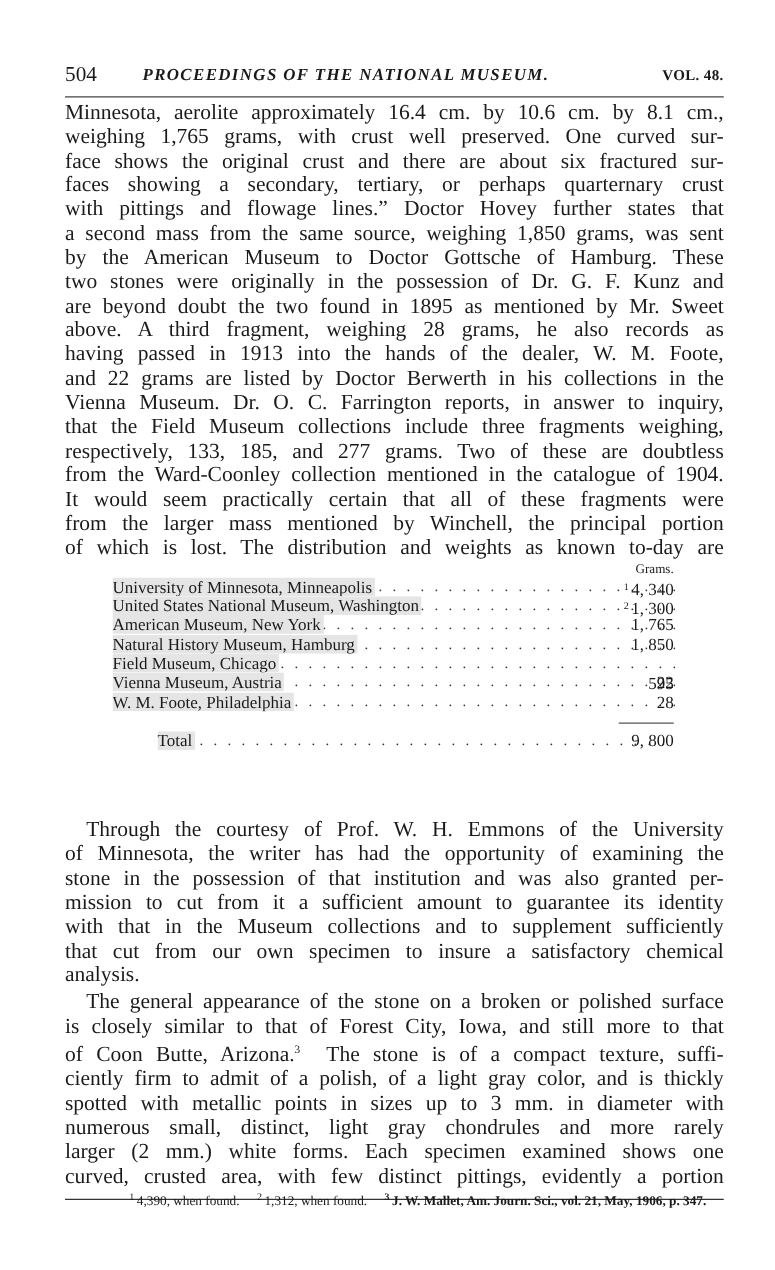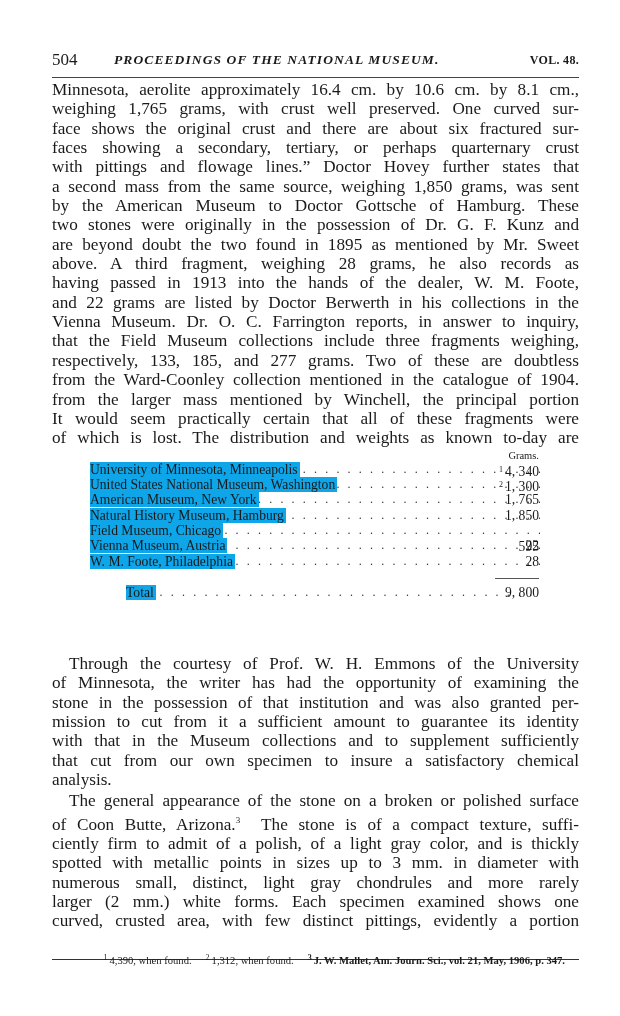--- a/index.html
+++ b/index.html
@@ -26,21 +26,21 @@
     text-align: justify; margin-top: 2px;
   }
   .justline { display: block; text-align: justify; text-align-last: justify; white-space: nowrap; }
   .lastline { display: block; text-align: left; white-space: nowrap; }
   .table-block { margin-top: 1px; position: relative; font-family: "Liberation Serif", serif; }
   .tab-head { font-size: 10.5px; text-align: right; padding-right: 40px; height: 13px; line-height: 13px; }
   .tab-row {
     position: relative; height: 15.4px; line-height: 15.4px; font-size: 13.6px;
     margin-left: 38px; width: 450px; overflow: hidden; white-space: nowrap;
   }
-  .tab-row .name { background: #0ea5e9; padding-right: 2px; position: relative; z-index: 1; }
+  .tab-row .name { background: #e5e5e5; padding-right: 2px; position: relative; z-index: 1; }
   .tab-row .dots {
     position: absolute; left: 0; top: 0; right: 0; color: #333; letter-spacing: 2.6px;
     font-size: 12px; white-space: nowrap; overflow: hidden;
   }
   .tab-val {
     position: absolute; right: 40px; font-size: 13.6px; height: 15.4px; line-height: 15.4px;
     text-align: right; white-space: nowrap;
   }
   .tab-val sup, .fn sup { font-size: 8px; vertical-align: 4px; margin-right: 2px; }
   .total-rule { position: absolute; right: 40px; width: 44px; border-top: 1px solid #555; }
@@ -75,22 +75,22 @@
       <span class="justline">by the American Museum to Doctor Gottsche of Hamburg.  These</span>
       <span class="justline">two stones were originally in the possession of Dr. G. F. Kunz and</span>
       <span class="justline">are beyond doubt the two found in 1895 as mentioned by Mr. Sweet</span>
       <span class="justline">above.  A third fragment, weighing 28 grams, he also records as</span>
       <span class="justline">having passed in 1913 into the hands of the dealer, W. M. Foote,</span>
       <span class="justline">and 22 grams are listed by Doctor Berwerth in his collections in the</span>
       <span class="justline">Vienna Museum.  Dr. O. C. Farrington reports, in answer to inquiry,</span>
       <span class="justline">that the Field Museum collections include three fragments weighing,</span>
       <span class="justline">respectively, 133, 185, and 277 grams.  Two of these are doubtless</span>
       <span class="justline">from the Ward-Coonley collection mentioned in the catalogue of 1904.</span>
+      <span class="justline">It would seem practically certain that all of these fragments were</span>
       <span class="justline">from the larger mass mentioned by Winchell, the principal portion</span>
-      <span class="justline">It would seem practically certain that all of these fragments were</span>
       <span class="justline">of which is lost.  The distribution and weights as known to-day are</span>
     </div>
 
   <div class="table-block">
     <div class="tab-head">Grams.</div>
     <div id="tab-rows">
         <div style="position: relative;">
           <div class="tab-row"><span class="dots">. . . . . . . . . . . . . . . . . . . . . . . . . . . . . . . . . . . . . . . . . . . . . . . . . . . . . . . . . . . . . . . . . . . . . . .</span><span class="name">University of Minnesota, Minneapolis</span></div>
           <div class="tab-val" style="top: 0px;"><sup>1</sup><span>4, 340</span></div>
         </div>
@@ -134,20 +134,21 @@
       <span class="justline" style="padding-left: 17px;">Through the courtesy of Prof. W. H. Emmons of the University</span>
       <span class="justline">of Minnesota, the writer has had the opportunity of examining the</span>
       <span class="justline">stone in the possession of that institution and was also granted per-</span>
       <span class="justline">mission to cut from it a sufficient amount to guarantee its identity</span>
       <span class="justline">with that in the Museum collections and to supplement sufficiently</span>
       <span class="justline">that cut from our own specimen to insure a satisfactory chemical</span>
       <span class="lastline">analysis.</span>
     </div>
   <div class="body-text" id="p3">
       <span class="justline" style="padding-left: 17px;"><span>The general appearance of the stone on a broken or polished surface</span></span>
+      <span class="justline"><span>is closely similar to that of Forest City, Iowa, and still more to that</span></span>
       <span class="justline"><span>of Coon Butte, Arizona.</span><sup style="font-size: 9px;">3</sup><span style="white-space: pre;">  The stone is of a compact texture, suffi-</span></span>
       <span class="justline"><span>ciently firm to admit of a polish, of a light gray color, and is thickly</span></span>
       <span class="justline"><span>spotted with metallic points in sizes up to 3 mm. in diameter with</span></span>
       <span class="justline"><span>numerous small, distinct, light gray chondrules and more rarely</span></span>
       <span class="justline"><span>larger (2 mm.) white forms.  Each specimen examined shows one</span></span>
       <span class="justline"><span>curved, crusted area, with few distinct pittings, evidently a portion</span></span>
     </div>
 </div>
 
 <div class="fn-rule"></div>

